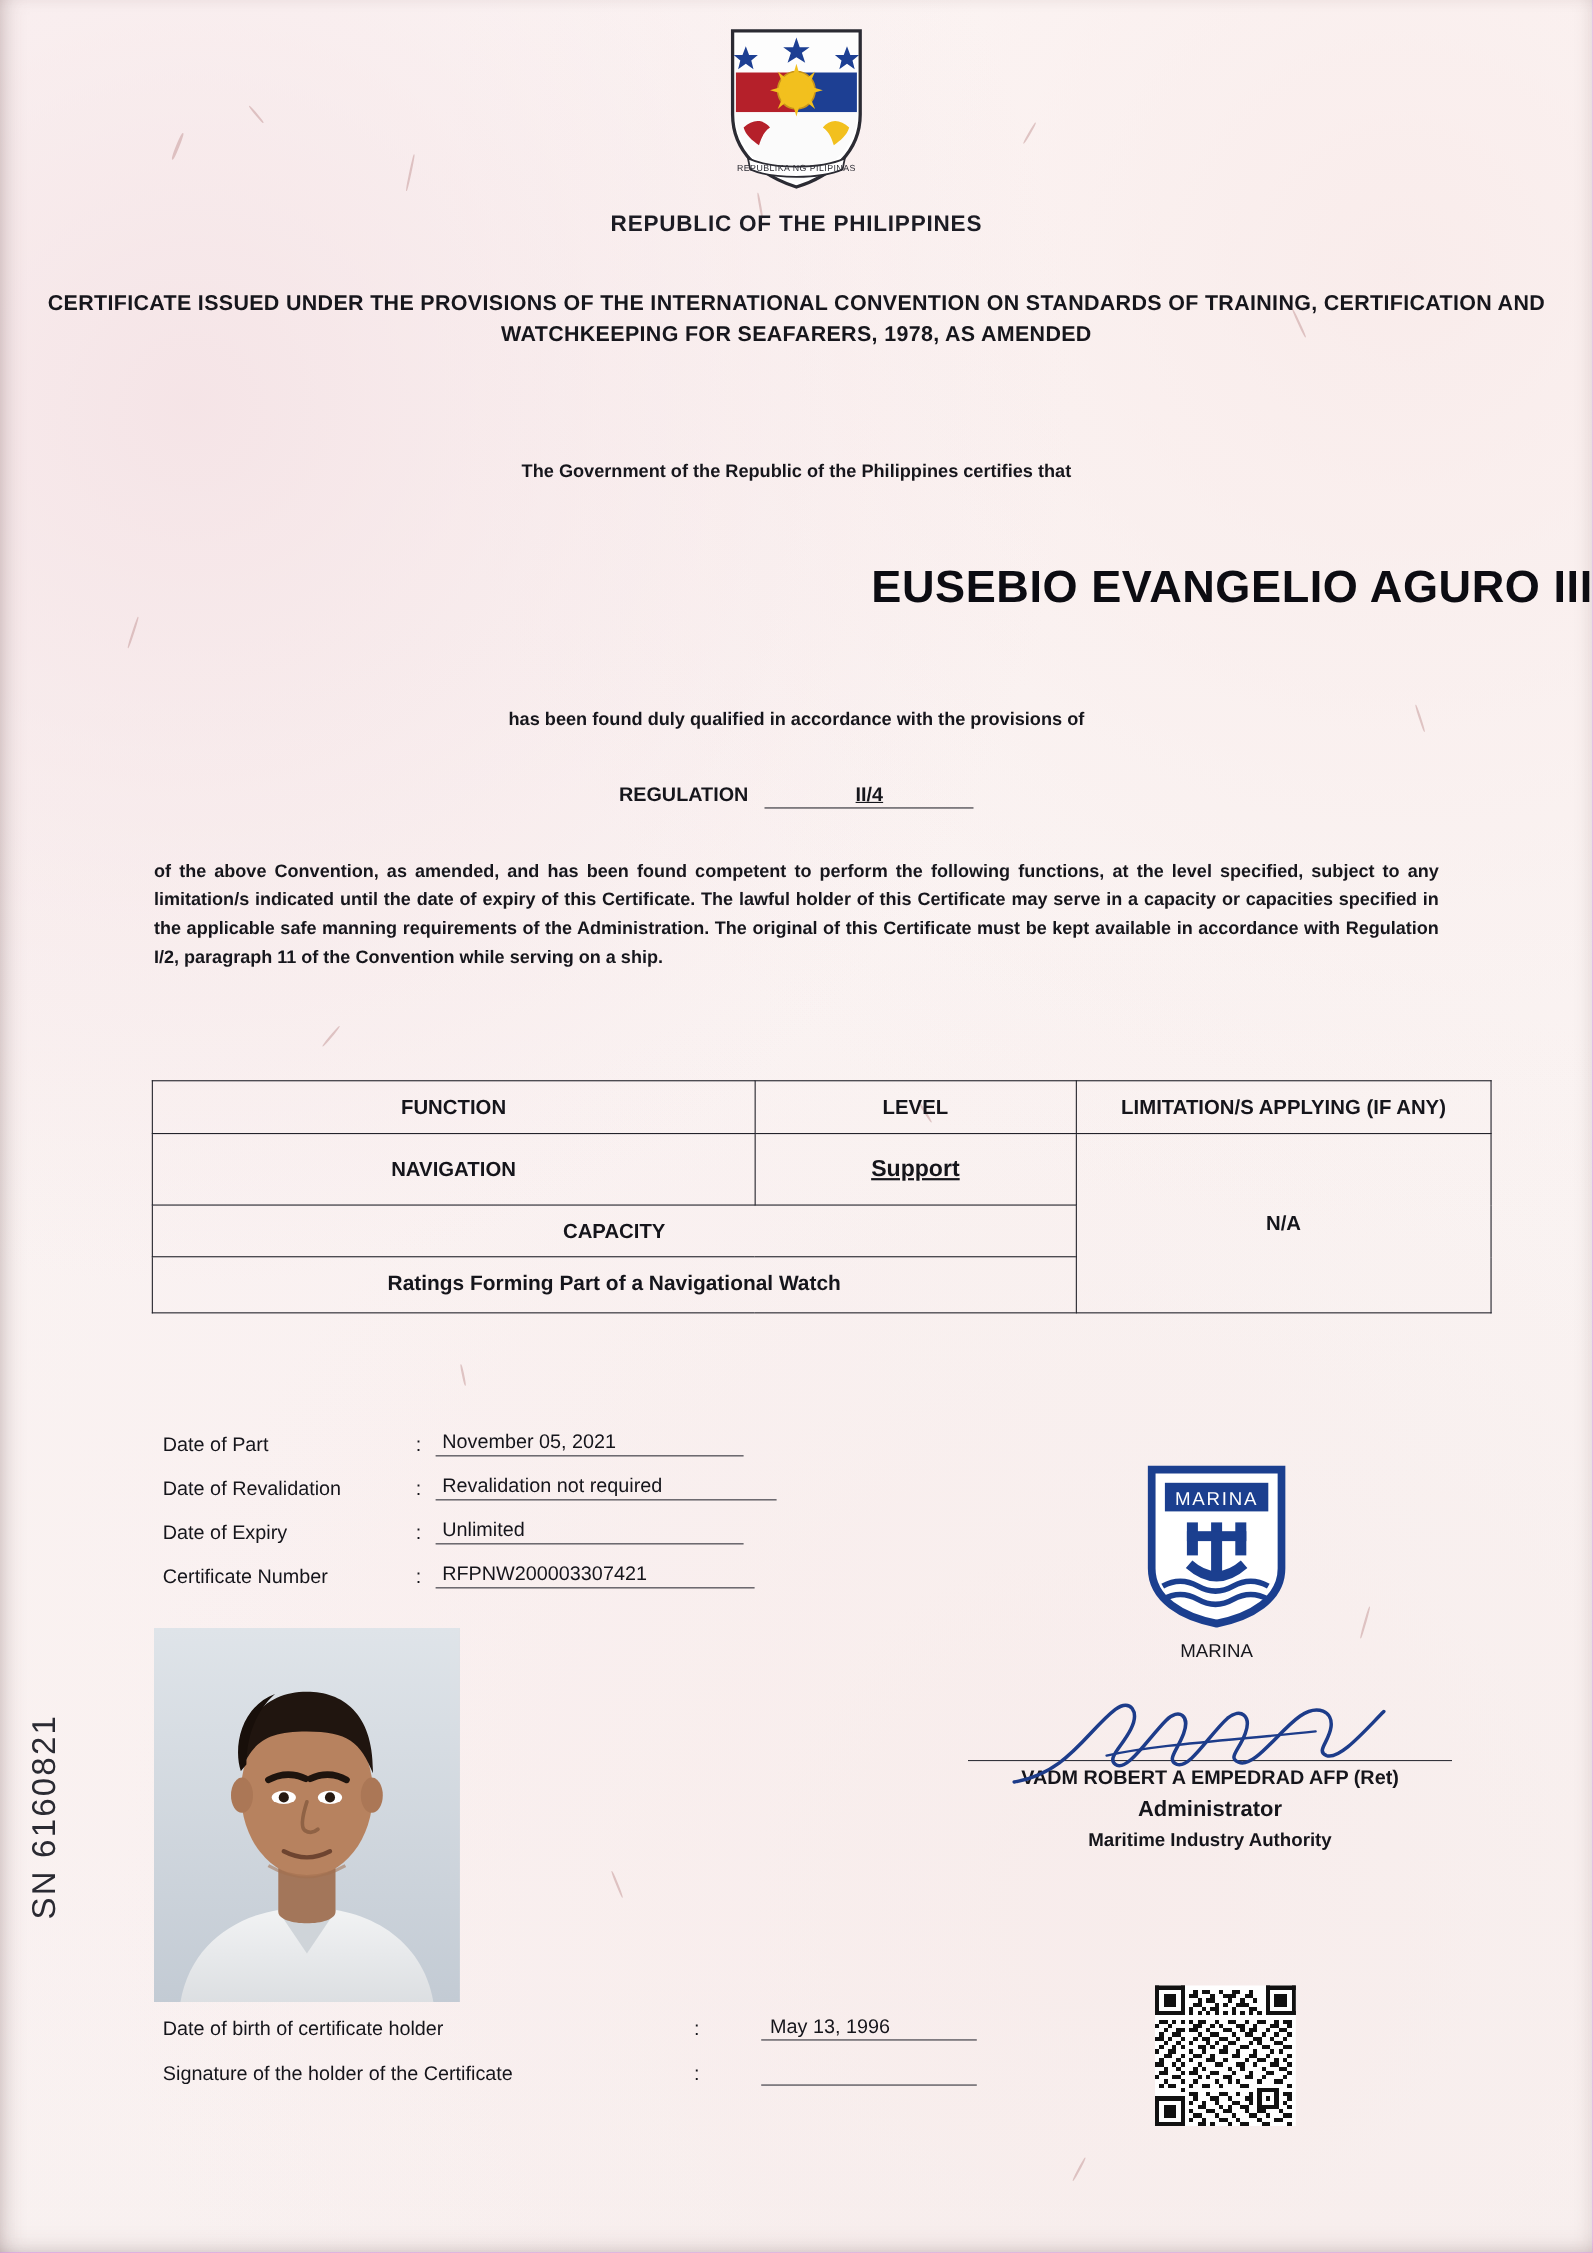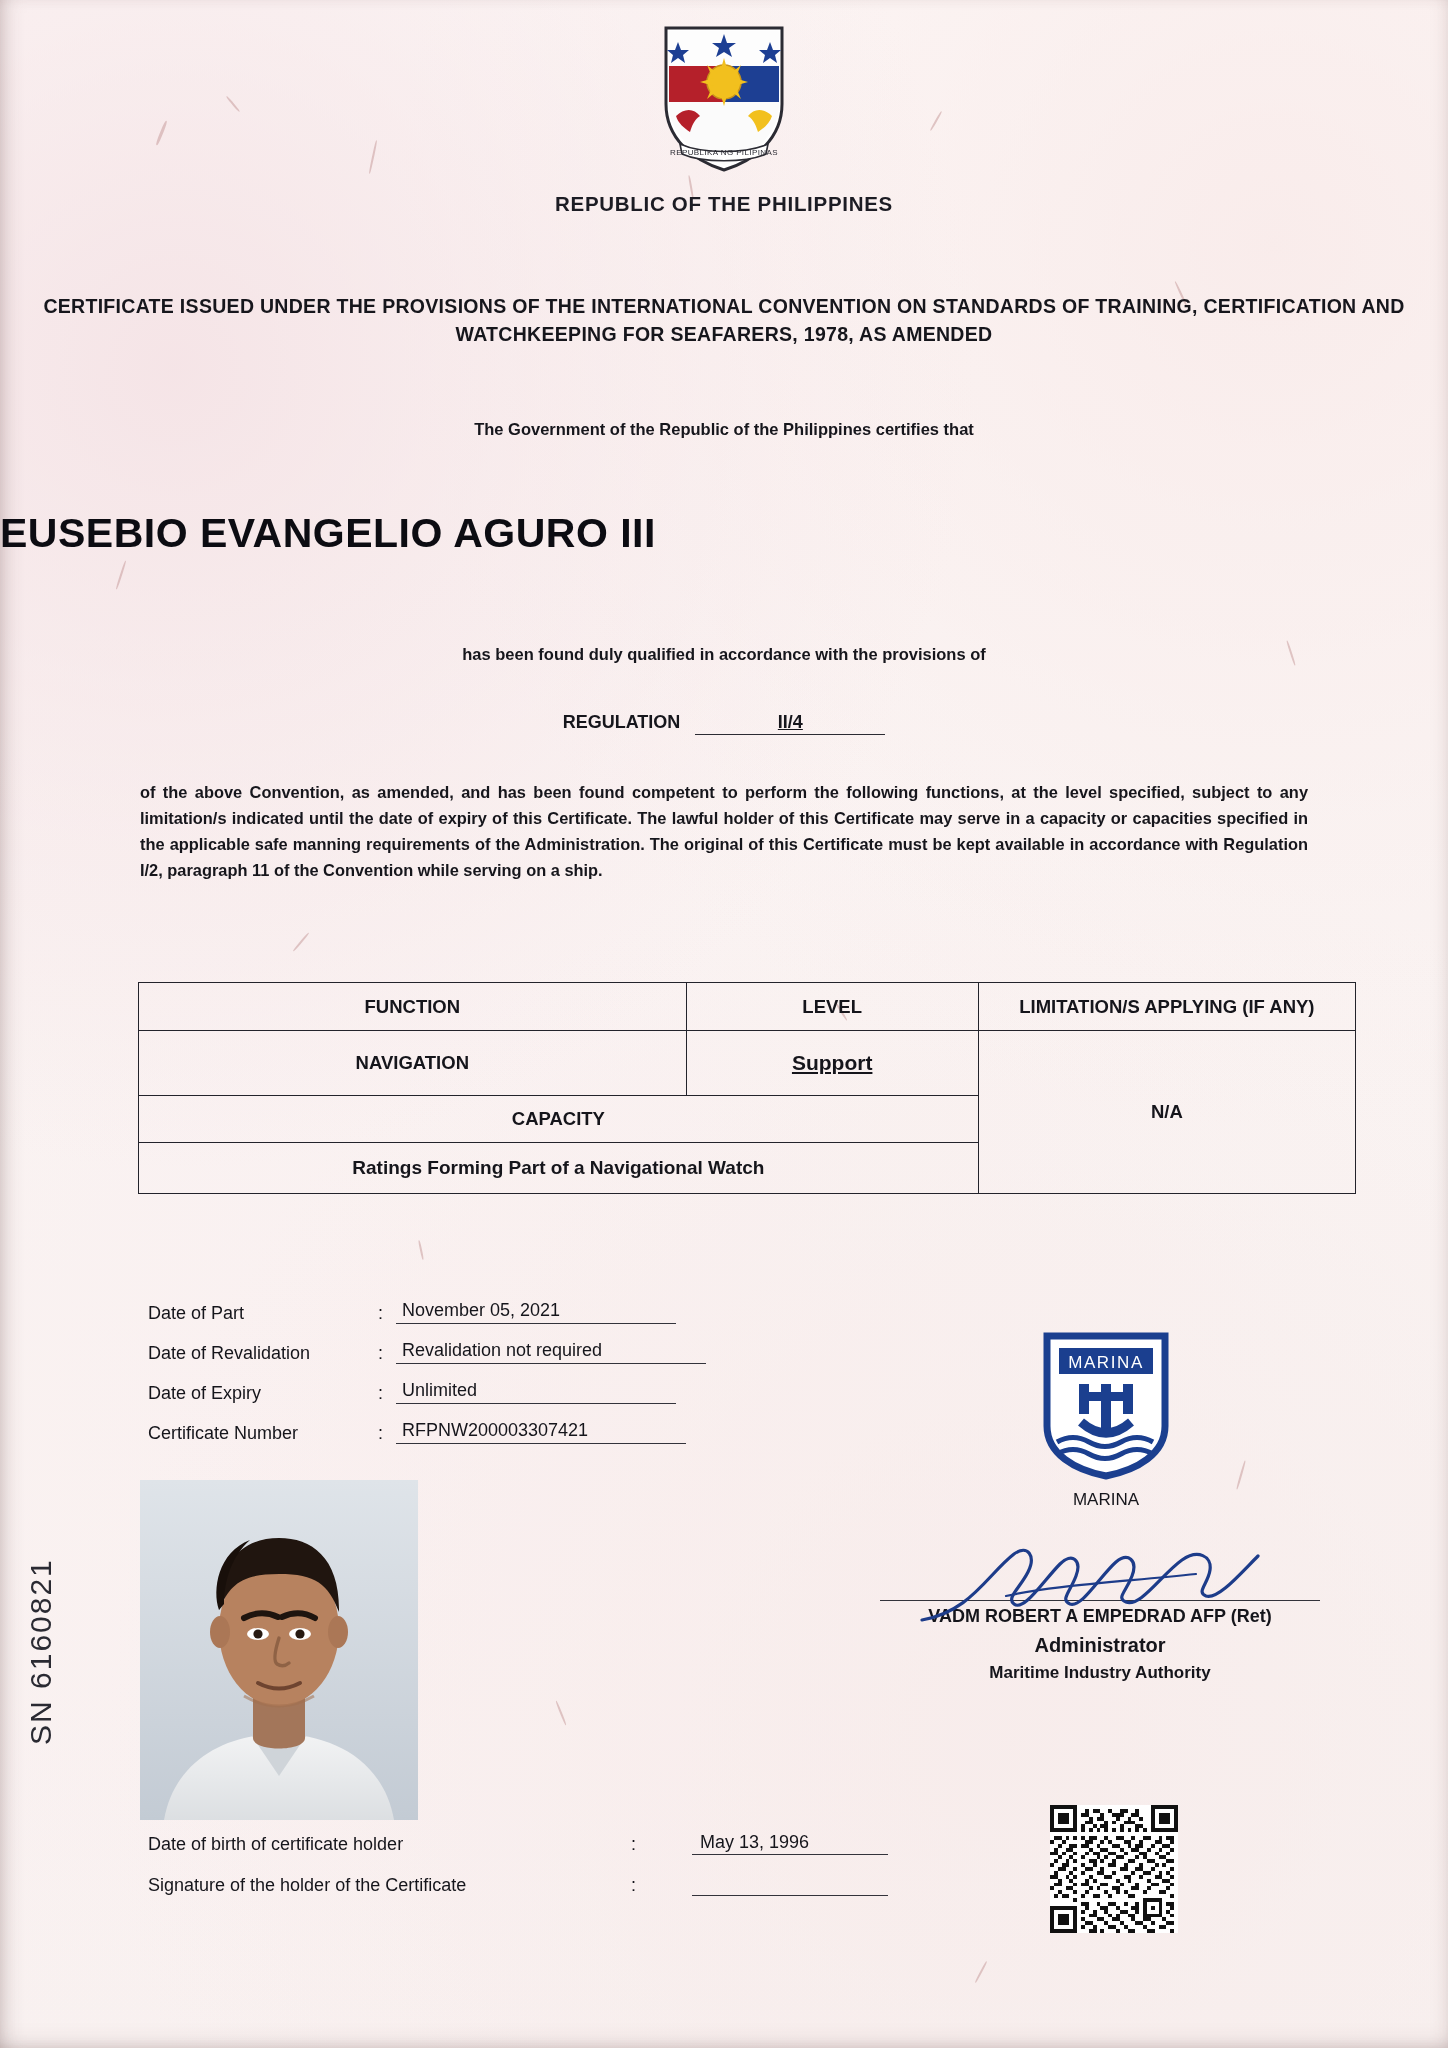--- a/index.html
+++ b/index.html
@@ -68,38 +68,37 @@
     position: absolute;
     top: 262px;
     left: 0;
     right: 0;
     text-align: center;
     font-size: 19.5px;
     font-weight: bold;
     line-height: 1.45;
     letter-spacing: 0.3px;
     color: #16161c;
-    margin-top: 30px;
   }
   .certifies {
     position: absolute;
     top: 420px;
     left: 0;
     right: 0;
     text-align: center;
     font-size: 16.5px;
     font-weight: bold;
     color: #16161c;
   }
   .holder-name {
     position: absolute;
     top: 510px;
     left: 0;
     right: 0;
-    text-align: left;
+    text-align: right;
     font-size: 41px;
     font-weight: bold;
     letter-spacing: 0.5px;
     color: #0c0c12;
   }
   .qualified {
     position: absolute;
     top: 645px;
     left: 0;
     right: 0;

